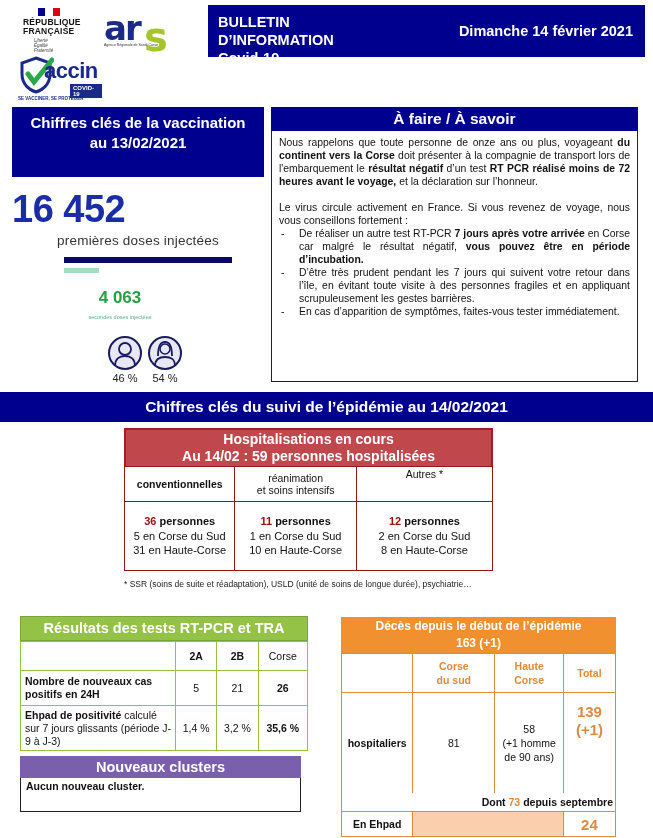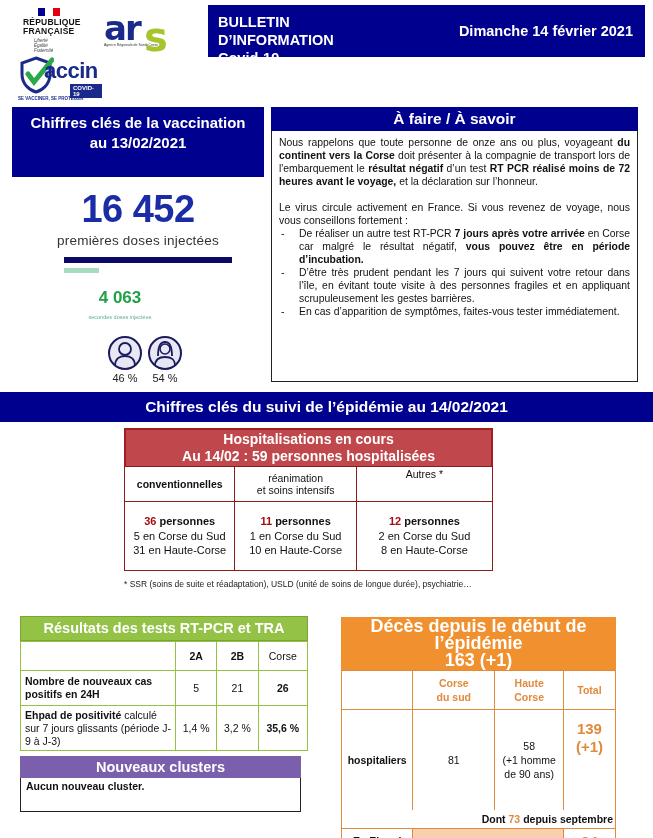--- a/index.html
+++ b/index.html
@@ -24,21 +24,21 @@
   .vaccin-covid { position: absolute; left: 52px; top: 28px; background: #1a2a8a; color: #fff; font-size: 6px; padding: 1px 3px; font-weight: bold; }
   .vaccin-tag { position: absolute; left: 0; top: 40px; font-size: 4.5px; color: #1a2a8a; font-weight: bold; white-space: nowrap; }
 
   
   .hdr { left: 208px; top: 5px; width: 437px; height: 52px; }
   .hdr-title { position: absolute; left: 10px; top: 8px; width: 185px; text-align: left; font-size: 14.5px; font-weight: bold; line-height: 18px; }
   .hdr-date { position: absolute; right: 12px; top: 18px; font-size: 14.5px; font-weight: bold; }
 
   
   .vac-box { left: 12px; top: 107px; width: 252px; height: 70px; text-align: center; font-size: 15px; font-weight: bold; line-height: 20px; padding-top: 6px; box-sizing: border-box; }
-  .big-num { left: 12px; top: 188px; width: 252px; text-align: center; font-size: 38px; font-weight: bold; color: #1a2da6; letter-spacing: -0.5px; }
+  .big-num { left: 12px; top: 188px; width: 252px; font-size: 38px; font-weight: bold; color: #1a2da6; letter-spacing: -0.5px; }
   .big-label { left: 12px; top: 233px; width: 252px; text-align: center; font-size: 13.5px; color: #333; letter-spacing: 0.2px; }
   .bar-track { left: 64px; top: 257px; width: 168px; height: 6px; background: #0a0a66; }
   .bar-green { left: 64px; top: 268px; width: 35px; height: 5px; background: #a8dcc0; }
   .sec-num { left: 60px; top: 288px; width: 120px; text-align: center; font-size: 17px; font-weight: bold; color: #22a046; }
   .sec-label { left: 40px; top: 314px; width: 160px; text-align: center; font-size: 5.5px; color: #5ab08a; }
   .icon-circle { width: 34px; height: 34px; border-radius: 50%; border: 2px solid #1a1a5e; background: #e8e8f4; box-sizing: border-box; }
   .pct { font-size: 11px; color: #222; width: 40px; text-align: center; }
 
   
   .info-head { left: 271px; top: 107px; width: 367px; height: 24px; text-align: center; font-size: 15.5px; font-weight: bold; line-height: 24px; }
@@ -67,21 +67,21 @@
   .tests table { border-collapse: collapse; width: 100%; font-size: 10.5px; }
   .tests td { border: 1px solid #93c247; text-align: center; line-height: 13px; }
   .tests td.lbl { text-align: left; padding: 2px 4px; font-weight: bold; }
 
   
   .clus-head { left: 20px; top: 756px; width: 281px; height: 22px; background: #7a5fad; color: #fff; text-align: center; font-size: 14.5px; font-weight: bold; line-height: 22px; }
   .clus-box { left: 20px; top: 778px; width: 281px; height: 34px; border: 1px solid #222; border-top: none; box-sizing: border-box; padding: 2px 5px; font-size: 10.5px; font-weight: bold; }
 
   
   .deaths { left: 341px; top: 617px; width: 275px; }
-  .deaths-head { background: #f0902e; color: #fff; text-align: center; font-size: 18px; font-weight: bold; line-height: 17px; padding: 1px 0; }
+  .deaths-head { background: #f0902e; color: #fff; text-align: center; font-size: 12px; font-weight: bold; line-height: 17px; padding: 1px 0; }
   .deaths table { border-collapse: collapse; width: 100%; font-size: 10.5px; }
   .deaths td { border: 1px solid #e08a3c; text-align: center; vertical-align: middle; }
   .or { color: #e08a3c; font-weight: bold; }
 </style>
 </head>
 <body>
 
 <div class="abs rf-flag">
   <span style="background:#000091"></span>
     <span style="background:#fff"></span>

